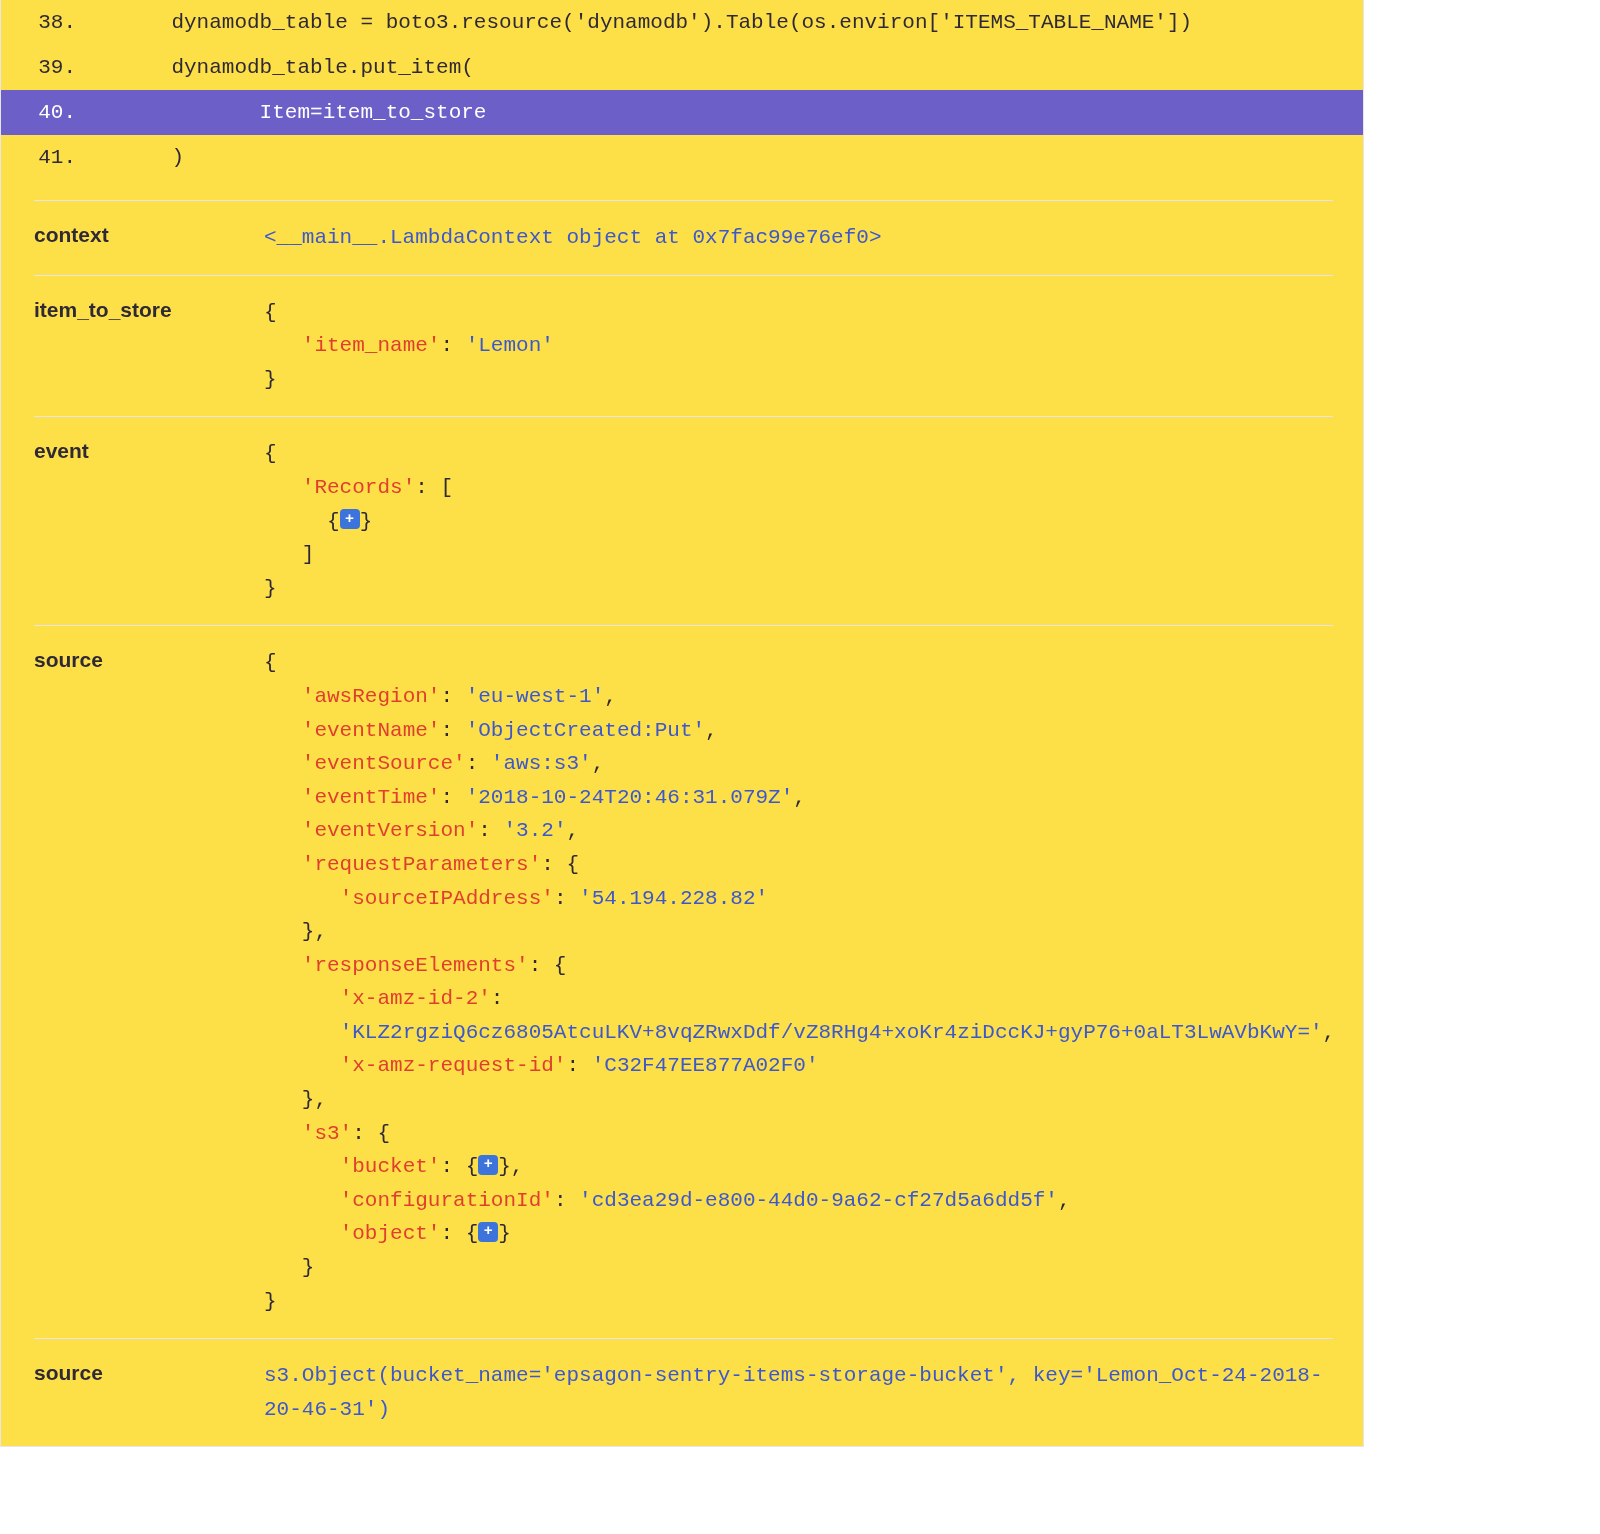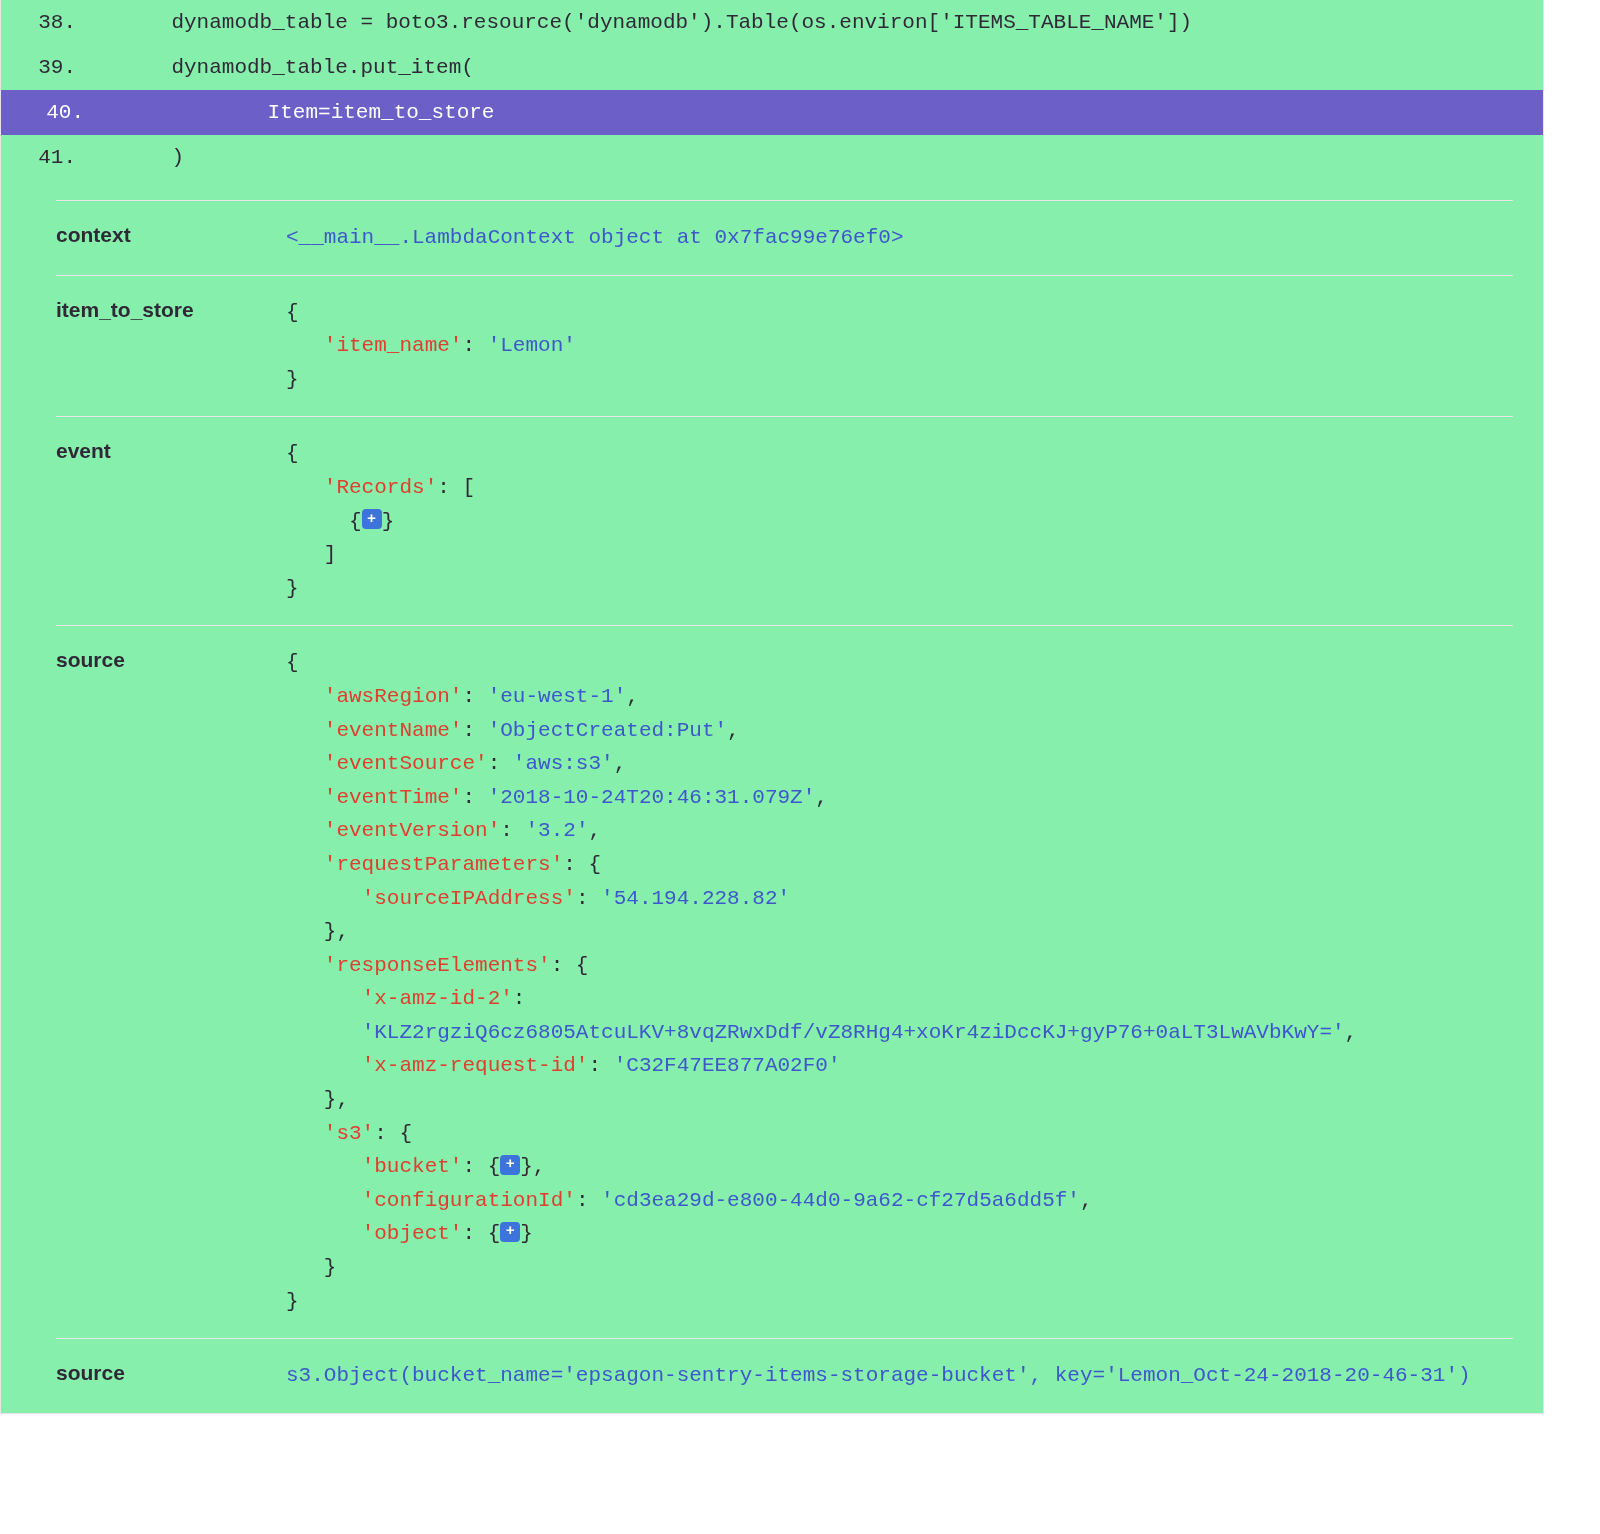--- a/index.html
+++ b/index.html
@@ -6,22 +6,22 @@
   body {
     font-family: -apple-system, BlinkMacSystemFont, "Segoe UI", Helvetica, Arial, sans-serif;
     background: #fff;
     color: #2f2936;
     font-size: 21px;
   }
   .container {
     border-left: 1px solid #e7e4ec;
     border-right: 1px solid #e7e4ec;
     border-bottom: 1px solid #e7e4ec;
-    background: #86efac;
-    width: 1544px;
+    background: #fde047;
+    width: 1364px;
   }
   .mono {
     font-family: "SFMono-Regular", Consolas, "Liberation Mono", Menlo, monospace;
     font-size: 21px;
   }
   .code-line {
     display: flex;
     align-items: center;
     height: 45px;
     white-space: pre;
@@ -29,24 +29,24 @@
   .code-line.highlighted {
     background: #6c5fc7;
     color: #fff;
   }
   .lineno {
     width: 120px;
     text-align: right;
     padding-right: 45px;
     color: #2f2936;
   }
-  .highlighted .lineno { color: #fff; margin-left: 8px; }
+  .highlighted .lineno { color: #fff; }
   .code-content { flex: 1; }
 
-  .vars-section { padding: 0 30px 0 55px; }
+  .vars-section { padding: 0 30px 0 23px; margin-left: 10px; }
   .var-row {
     display: flex;
     border-top: 1px solid #e7e4ec;
     padding: 20px 0;
   }
   .var-row:first-child { margin-top: 20px; }
   .var-name {
     width: 230px;
     font-weight: 600;
     color: #2f2936;

